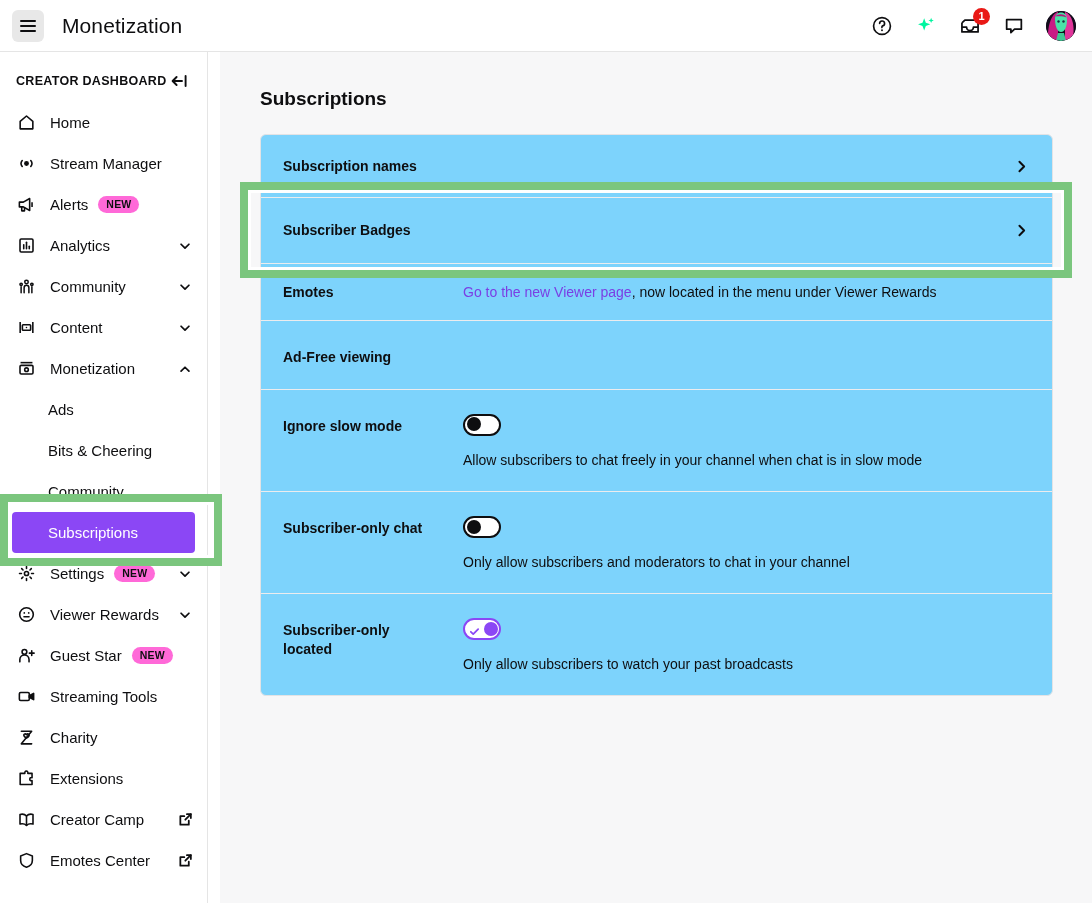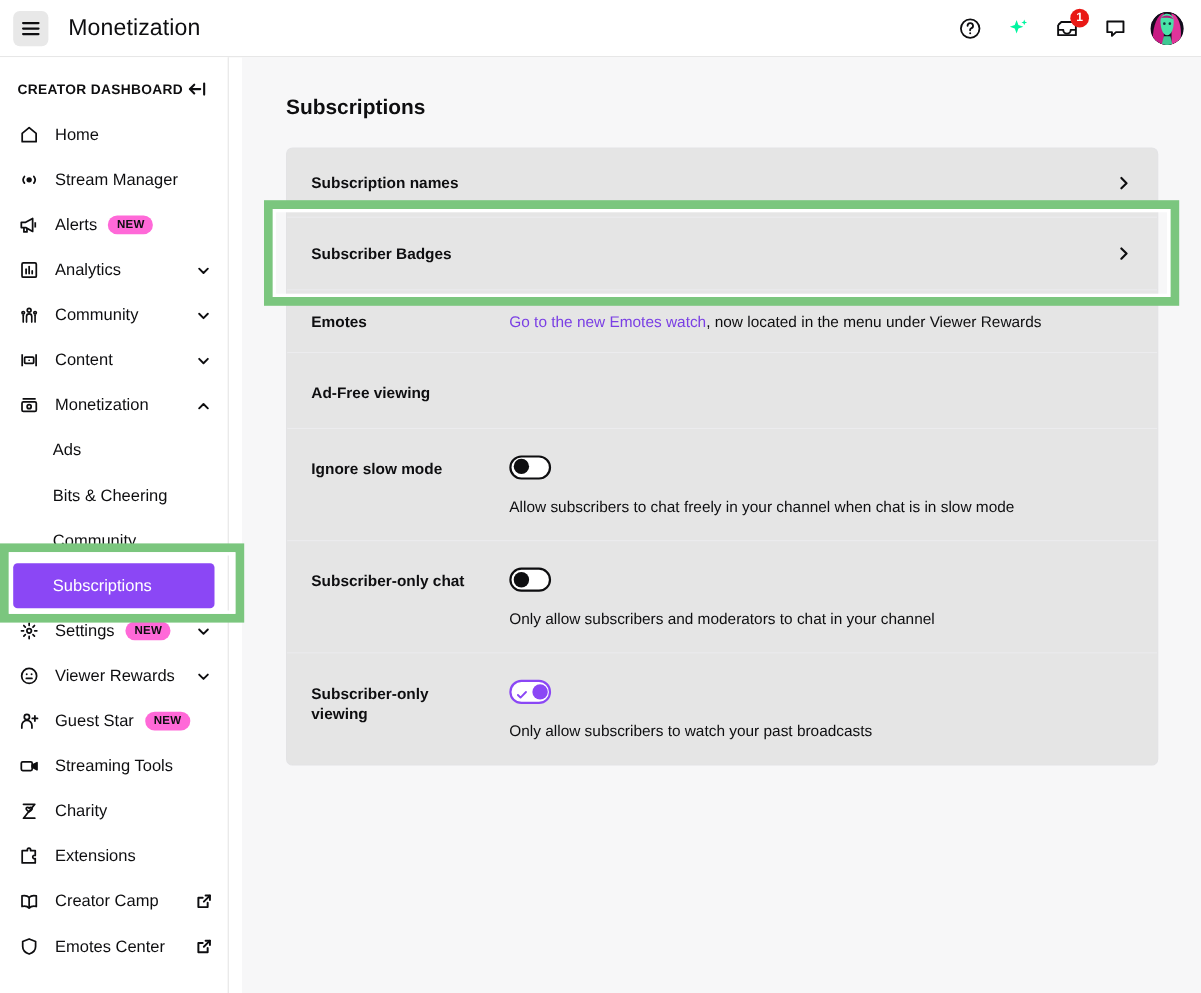--- a/index.html
+++ b/index.html
@@ -74,21 +74,21 @@
 
   
   .main {
     position: absolute; top: 52px; left: 220px; width: 872px; height: 851px;
     background: #f7f7f8; overflow: hidden;
   }
   .page-title {
     margin: 36px 0 0 40px; font-size: 19px; font-weight: 700; color: #0e0e10;
   }
   .card {
-    margin: 24px 39px 0 40px; background: #e5e5e5; border: 1px solid #e3e3e5;
+    margin: 24px 39px 0 40px; background: #7dd3fc; border: 1px solid #e3e3e5;
     border-radius: 6px; overflow: hidden;
   }
   .row {
     display: flex; align-items: flex-start; padding: 0 22px;
     border-bottom: 1px solid #ececee; position: relative;
   }
   .row:last-child { border-bottom: none; }
   .row-link { min-height: 61px; align-items: center; cursor: pointer; }
   .row-label {
     width: 180px; flex: 0 0 180px; font-size: 14px; font-weight: 700; color: #0e0e10;
@@ -440,21 +440,21 @@
         <span class="chev-right">
           <svg width="15" height="15" viewBox="0 0 16 16" fill="none" stroke="#0e0e10" stroke-width="2.1" stroke-linecap="round" stroke-linejoin="round">
               <path d="M5.8 3 L10.8 8 L5.8 13"></path>
             </svg>
         </span>
       </div>
 
       <div class="row" style="min-height:57px;align-items:center;">
         <div class="row-label">Emotes</div>
         <div class="row-body">
-          <a class="lnk">Go to the new Emotes watch</a><span>, now located in the menu under Viewer Rewards</span>
+          <a class="lnk">Go to the new Viewer page</a><span>, now located in the menu under Viewer Rewards</span>
         </div>
       </div>
 
       <div class="row row-toggle">
         <div class="row-label">Ad-Free viewing</div>
       </div>
 
       <div class="row row-toggle">
         <div class="row-label">Ignore slow mode</div>
         <div class="row-body">
@@ -469,21 +469,21 @@
         <div class="row-label">Subscriber-only chat</div>
         <div class="row-body">
           <span class="toggle off">
             <span class="knob"></span>
           </span>
           <div class="desc">Only allow subscribers and moderators to chat in your channel</div>
         </div>
       </div>
 
       <div class="row row-toggle">
-        <div class="row-label" style="width:110px;flex:0 0 110px;">Subscriber-only viewing</div>
+        <div class="row-label" style="width:110px;flex:0 0 110px;">Subscriber-only located</div>
         <div class="row-body" style="margin-left:70px;">
           <span class="toggle on">
             <span class="tick">
               <svg width="11" height="11" viewBox="0 0 12 12" fill="none" stroke="#8b47f5" stroke-width="1.9" stroke-linecap="round" stroke-linejoin="round">
                   <path d="M2 6.3 L4.6 8.9 L10 3.4"></path>
                 </svg>
             </span>
             <span class="knob"></span>
           </span>
           <div class="desc">Only allow subscribers to watch your past broadcasts</div>

